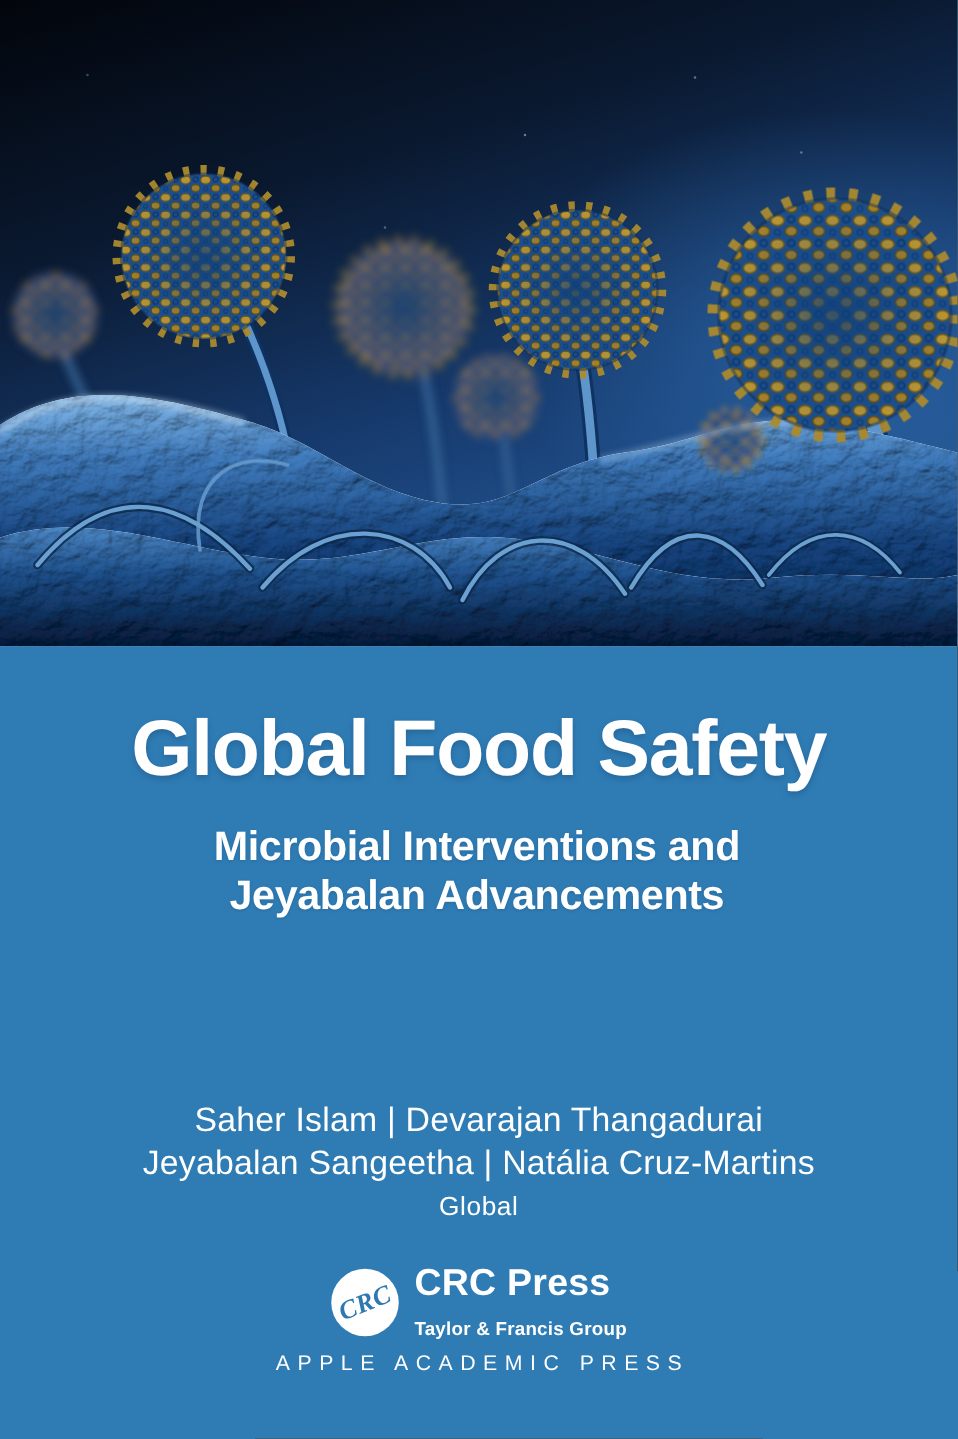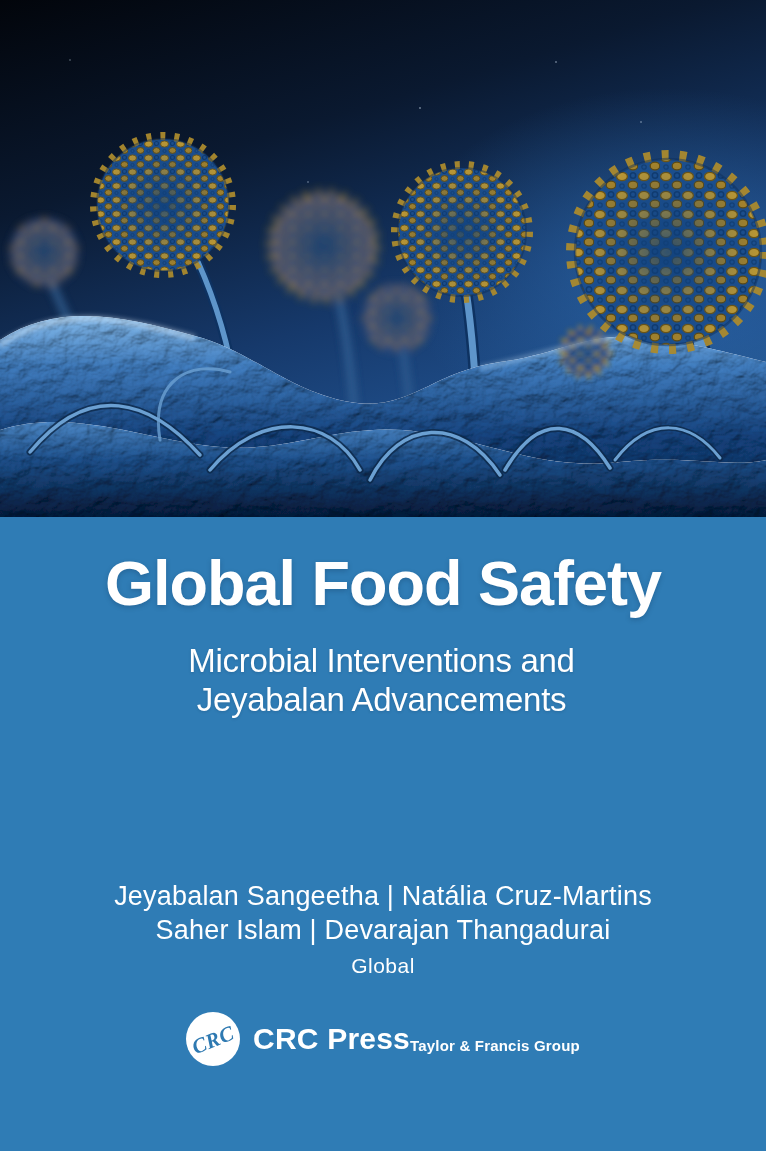--- a/index.html
+++ b/index.html
@@ -12,31 +12,31 @@
     font-family:"Liberation Sans", sans-serif;
     color:#ffffff;
   }
   .photo{
     position:absolute;top:0;left:0;width:766px;height:517px;
   }
   .title-block{
     position:absolute;top:550px;left:0;width:766px;text-align:center;
   }
   .book-title{
-    margin:0;
+    margin:16px;
     font-size:63px;
     font-weight:700;
     letter-spacing:-1px;
     line-height:1.05;
     text-shadow:0 2px 5px rgba(10,40,70,0.25);
   }
   .book-subtitle{
     margin:26px 3px 0 0;
     font-size:33px;
-    font-weight:400;
+    font-weight:700;
     line-height:1.18;
     letter-spacing:-0.3px;
     text-shadow:0 1px 3px rgba(10,40,70,0.2);
   }
   .editors-block{
     position:absolute;top:880px;left:0;width:766px;text-align:center;
   }
   .editors-names{
     margin:0;
     font-size:27px;
@@ -66,21 +66,21 @@
   .crc-monogram{
     transform:rotate(-22deg) translateY(1px);
     font-family:"Liberation Serif", serif;
     font-style:italic;
     font-weight:700;
     font-size:21px;
     letter-spacing:0.5px;
     color:#2e79b1;
   }
   .crc-text-col{
-    display:flex;align-items:flex-start;line-height:1;
+    display:flex;flex-direction:column;align-items:flex-start;line-height:1;
   }
   .crc-name{
     font-size:30px;font-weight:600;letter-spacing:0.2px;
   }
   .crc-tagline{
     font-size:15px;font-weight:700;letter-spacing:0.2px;margin-top:14px;
   }
   .imprint{
     margin-top:10px;
     font-size:17px;
@@ -243,31 +243,32 @@
   <div class="title-block">
     <h1 class="book-title">Global Food Safety</h1>
     <div class="book-subtitle">
       <div>Microbial Interventions and</div>
       <div>Jeyabalan Advancements</div>
     </div>
   </div>
 
   <div class="editors-block">
     <div class="editors-names">
+      <div>Saher Islam  | Devarajan Thangadurai</div>
       <div>Jeyabalan Sangeetha | Natália Cruz-Martins</div>
-      <div>Saher Islam  | Devarajan Thangadurai</div>
     </div>
     <div class="editors-label">Global</div>
   </div>
 
   <div class="publisher-block">
     <div class="crc-row">
       <div class="crc-circle">
         <span class="crc-monogram">CRC</span>
       </div>
       <div class="crc-text-col">
         <span class="crc-name">CRC Press</span>
         <span class="crc-tagline">Taylor &amp; Francis Group</span>
       </div>
     </div>
+    <div class="imprint">APPLE ACADEMIC PRESS</div>
   </div>
 
 </div>
 
 </body></html>

